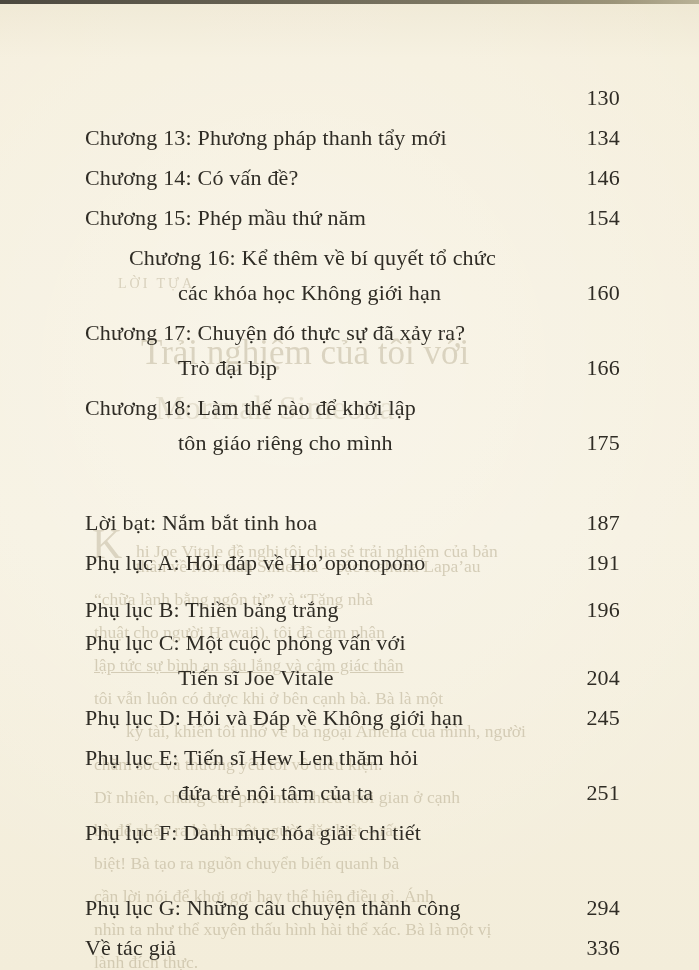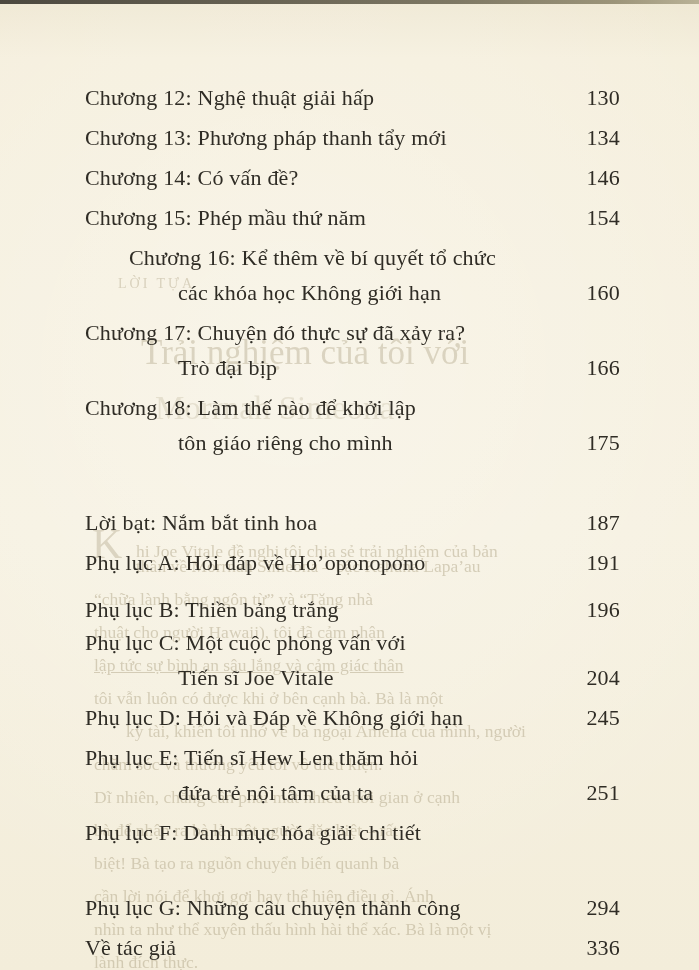--- a/index.html
+++ b/index.html
@@ -62,21 +62,21 @@
         <div class="ghost ghost-pline" style="top: 787px; left: 94px;">Dĩ nhiên, chẳng cần phải mất nhiều thời gian ở cạnh</div>
         <div class="ghost ghost-pline" style="top: 820px; left: 94px;">bà để nhận ra bà là một người đặc biệt – rất</div>
         <div class="ghost ghost-pline" style="top: 853px; left: 94px;">biệt! Bà tạo ra nguồn chuyển biến quanh bà</div>
         <div class="ghost ghost-pline" style="top: 886px; left: 94px;">cần lời nói để khơi gợi hay thể hiện điều gì. Ánh</div>
         <div class="ghost ghost-pline" style="top: 919px; left: 94px;">nhìn ta như thể xuyên thấu hình hài thể xác. Bà là một vị</div>
         <div class="ghost ghost-pline" style="top: 952px; left: 94px;">lành đích thực.</div>
       </div>
   </div>
 
   <div id="toc" class="toc-layer">
-      <div class="toc-line" style="top: 83px;"><span>Chương 12: Nghệ thuật giải hấp</span><span class="toc-page">130</span></div>
+      <div class="toc-line" style="top: 83px;"><span class="toc-page">130</span></div>
       <div class="toc-line" style="top: 123px;"><span>Chương 13: Phương pháp thanh tẩy mới</span><span class="toc-page">134</span></div>
       <div class="toc-line" style="top: 163px;"><span>Chương 14: Có vấn đề?</span><span class="toc-page">146</span></div>
       <div class="toc-line" style="top: 203px;"><span>Chương 15: Phép mầu thứ năm</span><span class="toc-page">154</span></div>
       <div class="toc-line" style="top: 243px; margin-left: 44px;"><span>Chương 16: Kể thêm về bí quyết tổ chức</span></div>
       <div class="toc-line indent" style="top: 278px;"><span>các khóa học Không giới hạn</span><span class="toc-page">160</span></div>
       <div class="toc-line" style="top: 318px;"><span>Chương 17: Chuyện đó thực sự đã xảy ra?</span></div>
       <div class="toc-line indent" style="top: 353px;"><span>Trò đại bịp</span><span class="toc-page">166</span></div>
       <div class="toc-line" style="top: 393px;"><span>Chương 18: Làm thế nào để khởi lập</span></div>
       <div class="toc-line indent" style="top: 428px;"><span>tôn giáo riêng cho mình</span><span class="toc-page">175</span></div>
       <div class="toc-line" style="top: 508px;"><span>Lời bạt: Nắm bắt tinh hoa</span><span class="toc-page">187</span></div>

